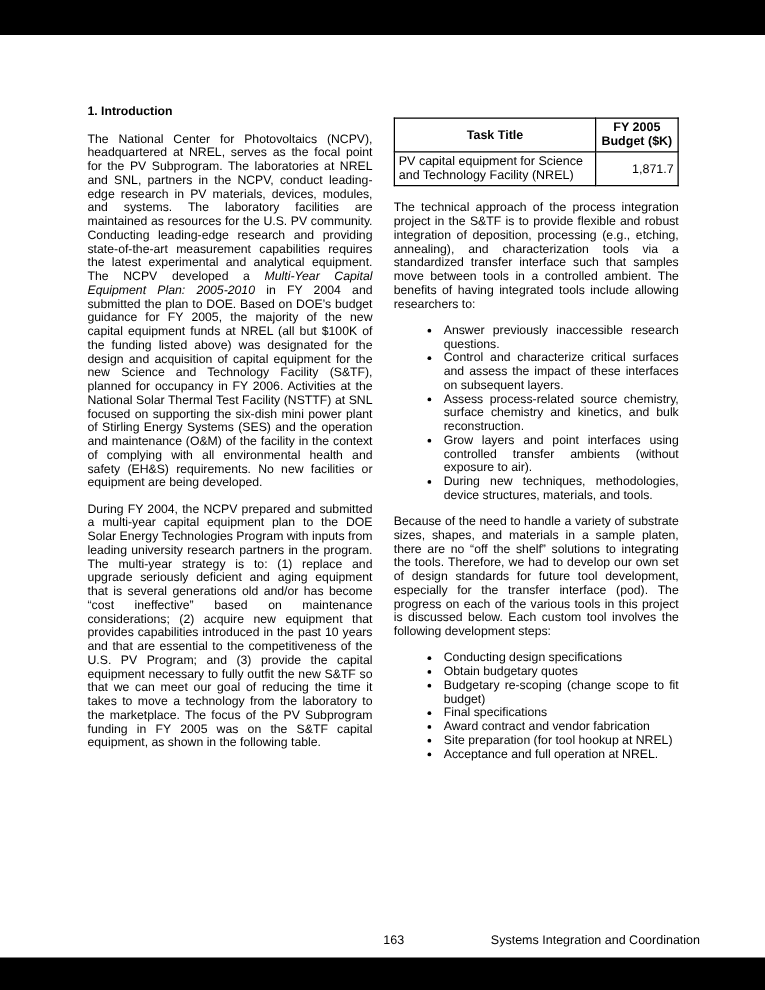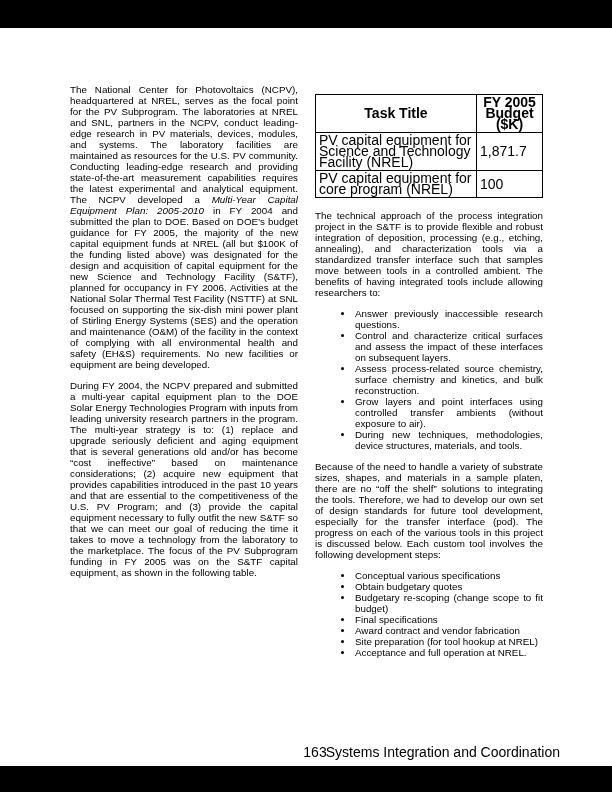--- a/index.html
+++ b/index.html
@@ -38,107 +38,104 @@
   .col p {
     text-align: justify;
     margin: 0 0 10px 0;
   }
   .italic { font-style: italic; }
 
   table.budget {
     border-collapse: collapse;
     width: 228px;
     margin: 10px 0 12px 0;
-    font-size: 14px; line-height: 11px;
+    font-size: 10px; line-height: 11px;
   }
   table.budget th, table.budget td {
     border: 1px solid #000;
     padding: 2px 3px;
     vertical-align: middle;
   }
   table.budget th {
     text-align: center;
     font-weight: bold;
   }
   table.budget th.col-budget { width: 66px; }
   table.budget td.task-cell { text-align: left; }
-  table.budget td.budget-cell { text-align: left; margin-top: 32px; }
+  table.budget td.budget-cell { text-align: right; margin-top: 32px; }
 
   ul.bullets {
     margin: 0 0 10px 0;
     padding-left: 19px;
     list-style: disc outside;
   }
   ul.bullets li {
     text-align: justify;
     padding-left: 1px;
     margin-left: 20px;
   }
 
   .footer {
     position: absolute;
     top: 747px; left: 70px;
     width: 490px; height: 12px;
-    font-size: 14px; line-height: 11px;
+    font-size: 10px; line-height: 11px;
   }
   .footer .page-number {
     position: absolute; left: 0; width: 100%;
     text-align: center;
   }
   .footer .section-title {
     position: absolute; right: 0; top: 0;
   }
 </style>
 </head>
 <body>
 
 <div class="page">
   <div class="bar-top"></div>
 
   <div class="content">
 
     <div class="col">
+      <h2 class="section-heading">1. Introduction</h2>
       <p><span>The National Center for Photovoltaics (NCPV), headquartered at NREL, serves as the focal point for the PV Subprogram. The laboratories at NREL and SNL, partners in the NCPV, conduct leading-edge research in PV materials, devices, modules, and systems. The laboratory facilities are maintained as resources for the U.S. PV community. Conducting leading-edge research and providing state-of-the-art measurement capabilities requires the latest experimental and analytical equipment. The NCPV developed a </span><span class="italic">Multi-Year Capital Equipment Plan: 2005-2010</span><span> in FY 2004 and submitted the plan to DOE. Based on DOE’s budget guidance for FY 2005, the majority of the new capital equipment funds at NREL (all but $100K of the funding listed above) was designated for the design and acquisition of capital equipment for the new Science and Technology Facility (S&amp;TF), planned for occupancy in FY 2006. Activities at the National Solar Thermal Test Facility (NSTTF) at SNL focused on supporting the six-dish mini power plant of Stirling Energy Systems (SES) and the operation and maintenance (O&amp;M) of the facility in the context of complying with all environmental health and safety (EH&amp;S) requirements. No new facilities or equipment are being developed.</span></p>
       <p>During FY 2004, the NCPV prepared and submitted a multi-year capital equipment plan to the DOE Solar Energy Technologies Program with inputs from leading university research partners in the program. The multi-year strategy is to: (1) replace and upgrade seriously deficient and aging equipment that is several generations old and/or has become “cost ineffective” based on maintenance considerations; (2) acquire new equipment that provides capabilities introduced in the past 10 years and that are essential to the competitiveness of the U.S. PV Program; and (3) provide the capital equipment necessary to fully outfit the new S&amp;TF so that we can meet our goal of reducing the time it takes to move a technology from the laboratory to the marketplace. The focus of the PV Subprogram funding in FY 2005 was on the S&amp;TF capital equipment, as shown in the following table.</p>
     </div>
 
     <div class="col">
       <table class="budget">
         <thead>
           <tr>
             <th class="col-task">Task Title</th>
             <th class="col-budget">FY 2005 Budget ($K)</th>
           </tr>
         </thead>
         <tbody id="budget-rows">
             <tr>
               <td class="task-cell">PV capital equipment for Science and Technology Facility (NREL)</td>
               <td class="budget-cell">1,871.7</td>
             </tr>
-            <tr>
-              <td class="task-cell">PV capital equipment for core program (NREL)</td>
-              <td class="budget-cell">100</td>
-            </tr>
           </tbody>
       </table>
 
       <p>The technical approach of the process integration project in the S&amp;TF is to provide flexible and robust integration of deposition, processing (e.g., etching, annealing), and characterization tools via a standardized transfer interface such that samples move between tools in a controlled ambient. The benefits of having integrated tools include allowing researchers to:</p>
 
       <ul class="bullets" id="benefits-list">
           <li>Answer previously inaccessible research questions.</li>
           <li>Control and characterize critical surfaces and assess the impact of these interfaces on subsequent layers.</li>
           <li>Assess process-related source chemistry, surface chemistry and kinetics, and bulk reconstruction.</li>
           <li>Grow layers and point interfaces using controlled transfer ambients (without exposure to air).</li>
           <li>During new techniques, methodologies, device structures, materials, and tools.</li>
         </ul>
 
       <p>Because of the need to handle a variety of substrate sizes, shapes, and materials in a sample platen, there are no “off the shelf” solutions to integrating the tools. Therefore, we had to develop our own set of design standards for future tool development, especially for the transfer interface (pod). The progress on each of the various tools in this project is discussed below. Each custom tool involves the following development steps:</p>
 
       <ul class="bullets" id="steps-list">
-          <li>Conceptual various specifications</li>
+          <li>Conducting design specifications</li>
           <li>Obtain budgetary quotes</li>
           <li>Budgetary re-scoping (change scope to fit budget)</li>
           <li>Final specifications</li>
           <li>Award contract and vendor fabrication</li>
           <li>Site preparation (for tool hookup at NREL)</li>
           <li>Acceptance and full operation at NREL.</li>
         </ul>
     </div>
 
   </div>

